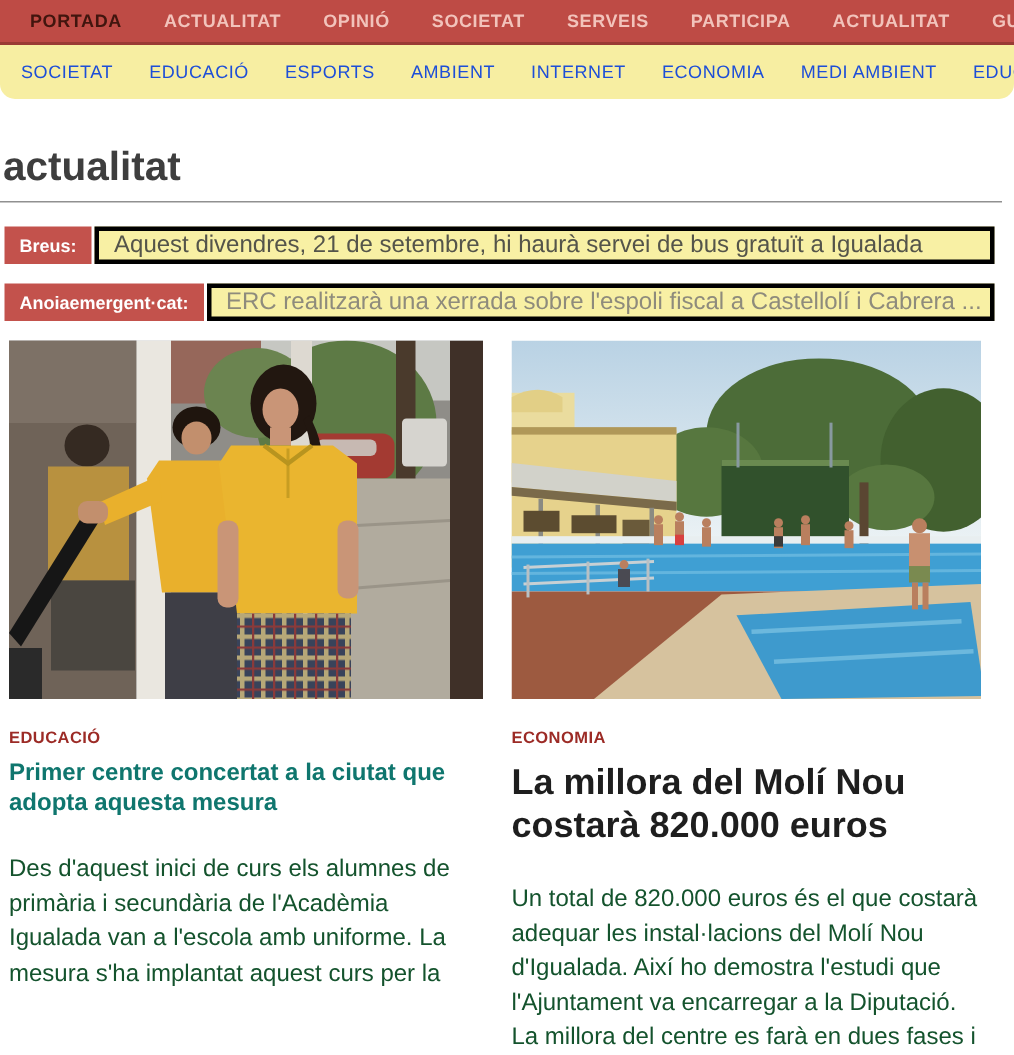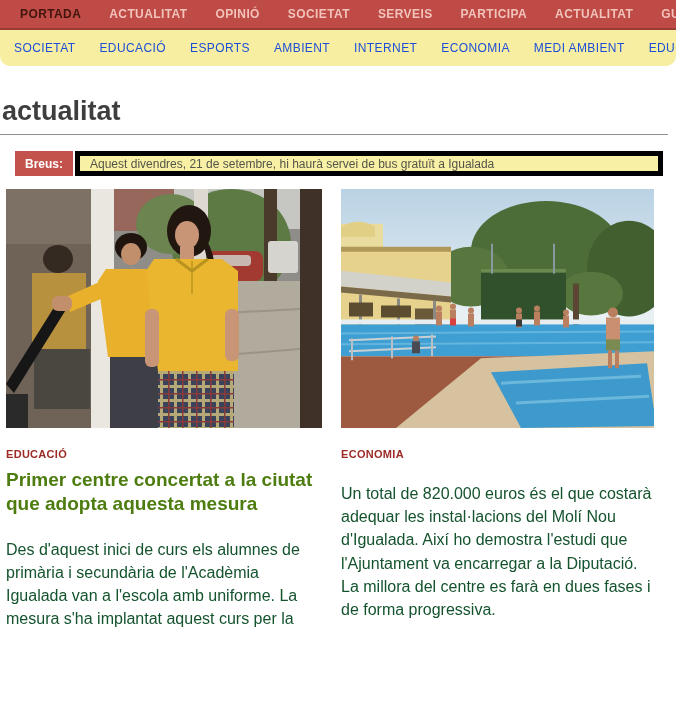--- a/index.html
+++ b/index.html
@@ -16,36 +16,36 @@
   
   .nav-secondary { height:36px; background:#F7EEA2; display:flex; align-items:center;
     padding:0 2px; white-space:nowrap; overflow:hidden; border-radius:0 0 10px 10px; }
   .nav-secondary a { color:#1d4ed8; font-size:12px; padding:0 12px; letter-spacing:.4px; }
 
   .content { padding:0 0 0 0; }
   .section-title { margin:30px 0 0 2px; font-size:27px; font-weight:bold; color:#3E3E3E; }
   .title-rule { border:none; border-top:1px solid #909090; margin:7px 0 16px 0; width:668px; }
 
   
-  .ticker { display:flex; align-items:stretch; height:25px; margin:0 13px 13px 15px; }
+  .ticker { display:flex; align-items:stretch; height:25px; margin:0 13px 13px 3px; }
   .ticker-label { background:#C3524C; color:#fff; font-size:12px; font-weight:bold;
     display:flex; align-items:center; padding:0 10px; white-space:nowrap; }
-  .ticker-box { flex:1; background:#F8F0A4; border:5px solid #000000; display:flex;
-    align-items:center; padding:0 10px; margin-left:2px; font-size:12px; white-space:nowrap; overflow:hidden; }
+  .ticker-box { flex:1; background:#F8F0A4; border:3px solid #000000; display:flex;
+    align-items:center; padding:0 10px; margin-left:2px; font-size:16px; white-space:nowrap; overflow:hidden; }
   .ticker.breus .ticker-box { color:#54544A; }
   .ticker.anoia .ticker-box { color:#8E8B7C; }
 
   
   .columns { display:flex; margin:12px 0 0 6px; }
   .article { width:316px; }
   .article + .article { width:313px; margin-left:19px; }
   .photo { display:block; width:100%; height:239px; }
   .category { margin-top:20px; font-size:11px; font-weight:bold; color:#9C2B26; letter-spacing:.3px; }
-  .subtitle { display:block; margin-top:8px; font-size:19px; font-weight:bold;
-    color:#4d7c0f; line-height:1.25; }
+  .subtitle { display:block; margin-top:8px; font-size:16px; font-weight:bold;
+    color:#0f766e; line-height:1.25; }
   .headline { display:block; margin-top:10px; font-size:24px; font-weight:bold;
     color:#1E1E1E; line-height:1.2; }
   .body-text { margin-top:22px; font-size:16px; color:#14532d; line-height:1.45; }
 </style>
 </head>
 <body>
 
 <nav class="nav-primary">
   <a class="active">PORTADA</a>
   <a>ACTUALITAT</a>
@@ -71,20 +71,24 @@
 
 <div class="content">
   <h1 class="section-title">actualitat</h1>
   <hr class="title-rule">
 
   <div class="ticker breus">
     <span class="ticker-label">Breus:</span>
     <a class="ticker-box">Aquest divendres, 21 de setembre, hi haurà servei de bus gratuït a Igualada</a>
   </div>
 
+  <div class="ticker anoia">
+    <span class="ticker-label">Anoiaemergent·cat:</span>
+    <a class="ticker-box">ERC realitzarà una xerrada sobre l'espoli fiscal a Castellolí i Cabrera ...</a>
+  </div>
 
   <div class="columns">
 
     <article class="article">
       <svg class="photo" viewBox="0 0 316 239" preserveAspectRatio="none">
         <defs>
           <pattern id="plaid" width="14" height="14" patternUnits="userSpaceOnUse">
             <rect width="14" height="14" fill="#39435a"></rect>
             <rect width="14" height="3" fill="#b7a878"></rect>
             <rect width="3" height="14" fill="#b7a878"></rect>
@@ -213,17 +217,18 @@
         <circle cx="75" cy="150" r="3" fill="#b97f5e"></circle>
         <rect x="71" y="153" width="8" height="12" fill="#4a4a52"></rect>
 
         <circle cx="272" cy="124" r="5" fill="#b97f5e"></circle>
         <rect x="265" y="129" width="14" height="24" fill="#c89070"></rect>
         <rect x="265" y="151" width="14" height="11" fill="#7a8a50"></rect>
         <rect x="267" y="162" width="4" height="18" fill="#b97f5e"></rect>
         <rect x="274" y="162" width="4" height="18" fill="#b97f5e"></rect>
       </svg>
       <div class="category">ECONOMIA</div>
+      <a class="headline">La millora del Molí Nou costarà 820.000 euros</a>
       <p class="body-text">Un total de 820.000 euros és el que costarà adequar les instal·lacions del Molí Nou d'Igualada. Així ho demostra l'estudi que l'Ajuntament va encarregar a la Diputació. La millora del centre es farà en dues fases i de forma progressiva.</p>
     </article>
 
   </div>
 </div>
 
 </body></html>

